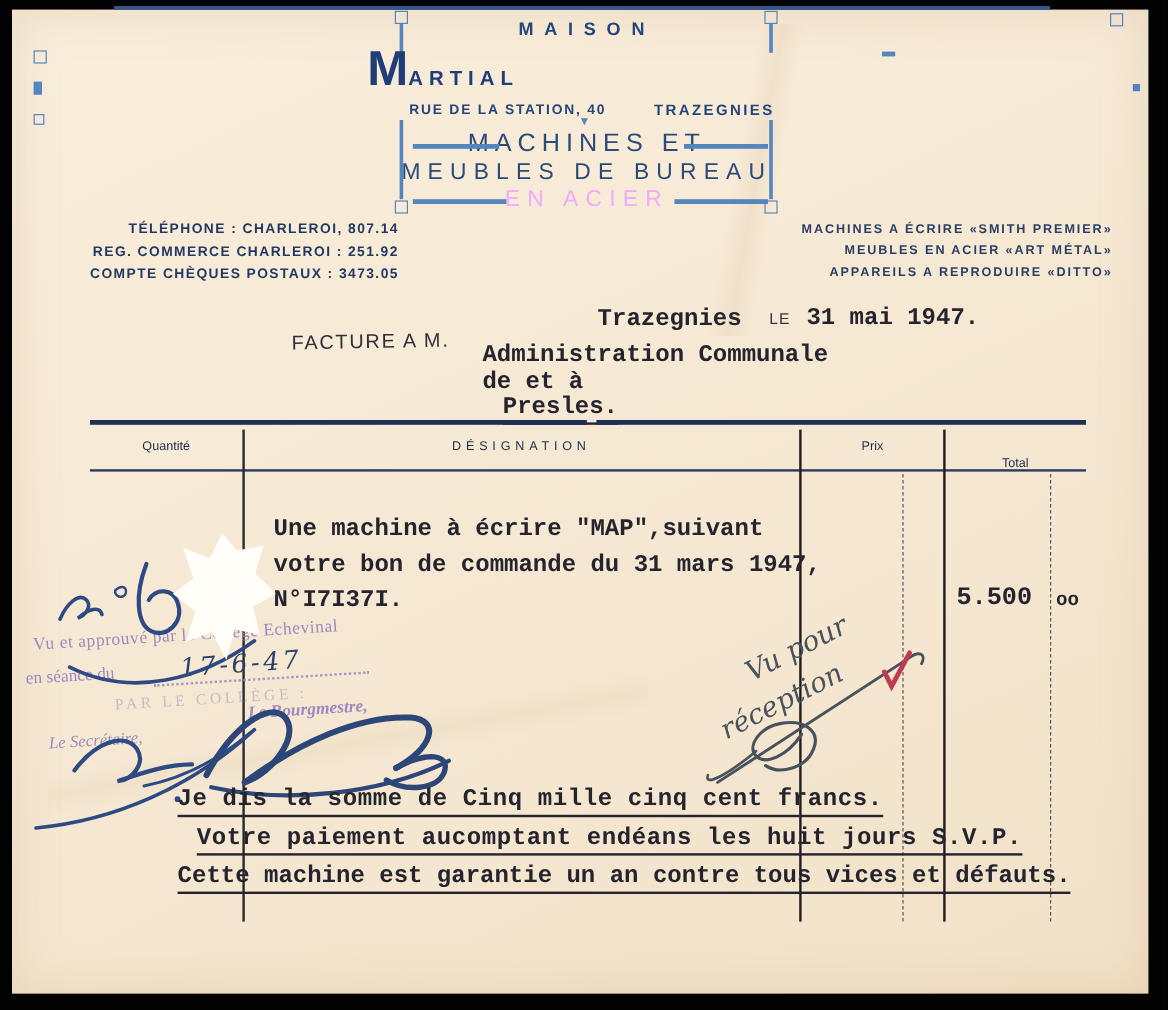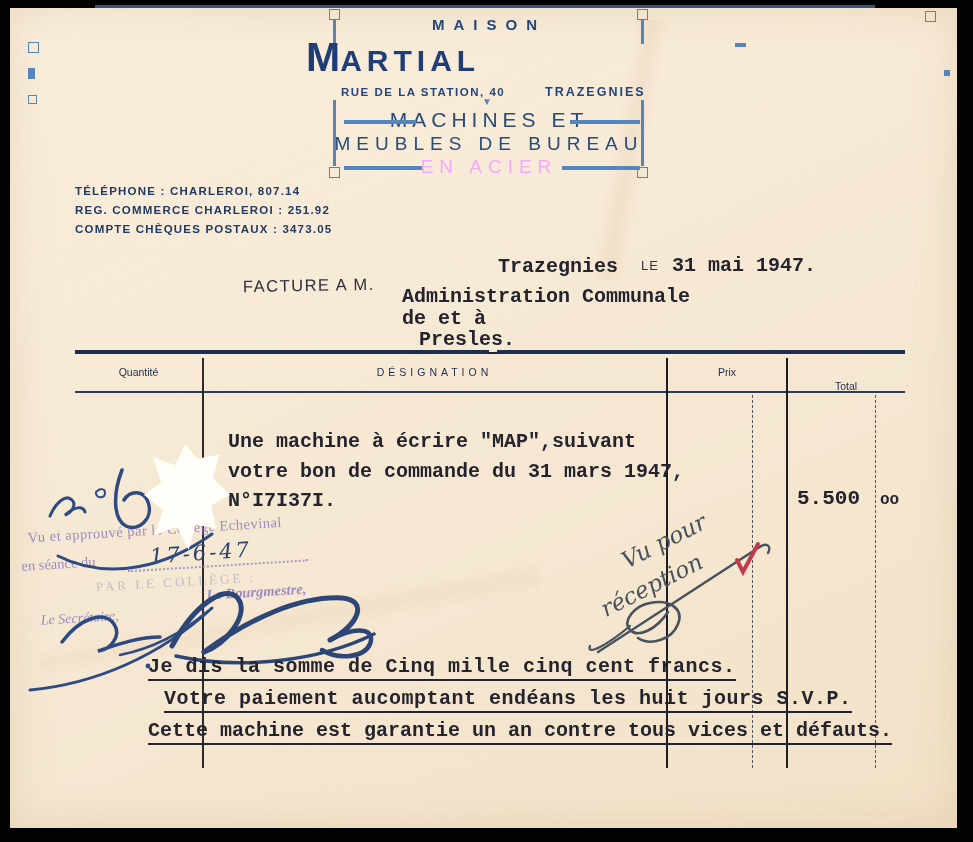--- a/index.html
+++ b/index.html
@@ -5,21 +5,21 @@
   html,body{margin:0;padding:0;background:#000;}
   .scan{position:relative;width:973px;height:842px;background:#020202;overflow:hidden;
         font-family:"Liberation Sans",sans-serif;}
   .paper{position:absolute;left:10px;top:8px;width:947px;height:820px;
          background:linear-gradient(155deg,#f9eedc 0%,#f7ead6 35%,#f4e6cf 70%,#f1e1c7 100%);
          box-shadow:inset 0 0 40px rgba(190,160,115,.25);}
   .crease{position:absolute;pointer-events:none;}
   .abs{position:absolute;}
   .navy{color:#24457c;}
   .typed{font-family:"Liberation Mono","DejaVu Sans Mono",monospace;font-weight:700;color:#25242e;}
-  .printed{font-family:"Liberation Sans",sans-serif;color:#223a63;}
+  .printed{font-family:"Liberation Sans",sans-serif;color:#223a63;text-align:right;}
   .rule{position:absolute;background:#1d3054;}
   .vline{position:absolute;}
   .frame-el{position:absolute;background:#5585bd;}
   .frame-sq{position:absolute;width:9px;height:9px;border:1.5px solid #5585bd;background:transparent;}
   .stamp{color:#8f7dbd;font-family:"Liberation Serif",serif;}
   .hand{font-family:"DejaVu Serif",serif;font-style:italic;}
   .underlined{border-bottom:2.5px solid #25242e;padding-bottom:1px;}
   .center{text-align:center;}
 </style>
 </head>
@@ -45,41 +45,46 @@
   <div class="frame-sq" style="left:637px;top:167px;"></div>
   <div class="frame-el" style="left:333px;top:20px;width:2.5px;height:24px;"></div>
   <div class="frame-el" style="left:333px;top:100px;width:2.5px;height:66px;"></div>
   <div class="frame-el" style="left:641px;top:20px;width:2.5px;height:24px;"></div>
   <div class="frame-el" style="left:641px;top:100px;width:2.5px;height:66px;"></div>
 
   <div class="abs center navy" style="left:330px;top:16px;width:318px;font-size:15px;letter-spacing:9px;font-weight:600;">MAISON</div>
 
   <div class="abs" style="left:306px;top:34px;width:380px;display:flex;align-items:baseline;color:#1f3e78;">
     <span style="font-size:41px;font-weight:600;">M</span>
-    <span style="font-size:30px;font-weight:600;letter-spacing:5px;">ARTIAL</span>
+    <span style="font-size:17px;font-weight:600;letter-spacing:5px;">ARTIAL</span>
   </div>
 
   <div class="abs navy" style="left:341px;top:86px;font-size:11.5px;letter-spacing:1.5px;font-weight:600;">RUE DE LA STATION, 40</div>
   <div class="abs navy" style="left:545px;top:85px;font-size:12.5px;letter-spacing:2px;font-weight:600;">TRAZEGNIES</div>
   <div class="abs" style="left:482px;top:96px;font-size:10px;color:#5585bd;">▼</div>
 
   <div class="abs center" style="left:330px;top:108px;width:318px;font-size:21px;letter-spacing:5px;color:#2a4a78;font-weight:500;">MACHINES ET</div>
   <div class="frame-el" style="left:344px;top:120px;width:72px;height:4px;"></div>
   <div class="frame-el" style="left:570px;top:120px;width:70px;height:4px;"></div>
   <div class="abs center" style="left:324px;top:133px;width:330px;font-size:19px;letter-spacing:6px;color:#2a4a78;font-weight:500;">MEUBLES DE BUREAU</div>
   <div class="abs center" style="left:330px;top:156px;width:318px;font-size:19px;letter-spacing:6px;color:#f0abfc;font-weight:500;">EN ACIER</div>
   <div class="frame-el" style="left:344px;top:166px;width:78px;height:4px;"></div>
   <div class="frame-el" style="left:562px;top:166px;width:78px;height:4px;"></div>
 
   <div class="abs printed" style="left:75px;top:182px;font-size:11.5px;letter-spacing:1.2px;line-height:19px;font-weight:600;">
     <div>TÉLÉPHONE : CHARLEROI, 807.14</div>
     <div>REG. COMMERCE CHARLEROI : 251.92</div>
     <div>COMPTE CHÈQUES POSTAUX : 3473.05</div>
   </div>
 
+  <div class="abs printed" style="left:668px;top:182px;font-size:10.5px;letter-spacing:1.6px;line-height:18px;font-weight:600;color:#2a3f66;">
+    <div>MACHINES A ÉCRIRE «SMITH PREMIER»</div>
+    <div>MEUBLES EN ACIER «ART MÉTAL»</div>
+    <div>APPAREILS A REPRODUIRE «DITTO»</div>
+  </div>
 
   <div class="abs typed" style="left:498px;top:255px;font-size:20px;">Trazegnies</div>
   <div class="abs" style="left:641px;top:258px;font-size:13px;letter-spacing:1px;color:#33333d;">LE</div>
   <div class="abs typed" style="left:672px;top:254px;font-size:20px;">31 mai 1947.</div>
 
   <div class="abs" style="left:243px;top:276px;font-size:16.5px;letter-spacing:1.5px;color:#2e2e38;transform:rotate(-1deg);">FACTURE A M.</div>
   <div class="abs typed" style="left:402px;top:285px;font-size:20px;text-align:center;">Administration Communale</div>
   <div class="abs typed" style="left:402px;top:307px;font-size:20px;">de et à</div>
   <div class="abs typed underlined" style="left:419px;top:328px;font-size:20px;">Presles.</div>
 

